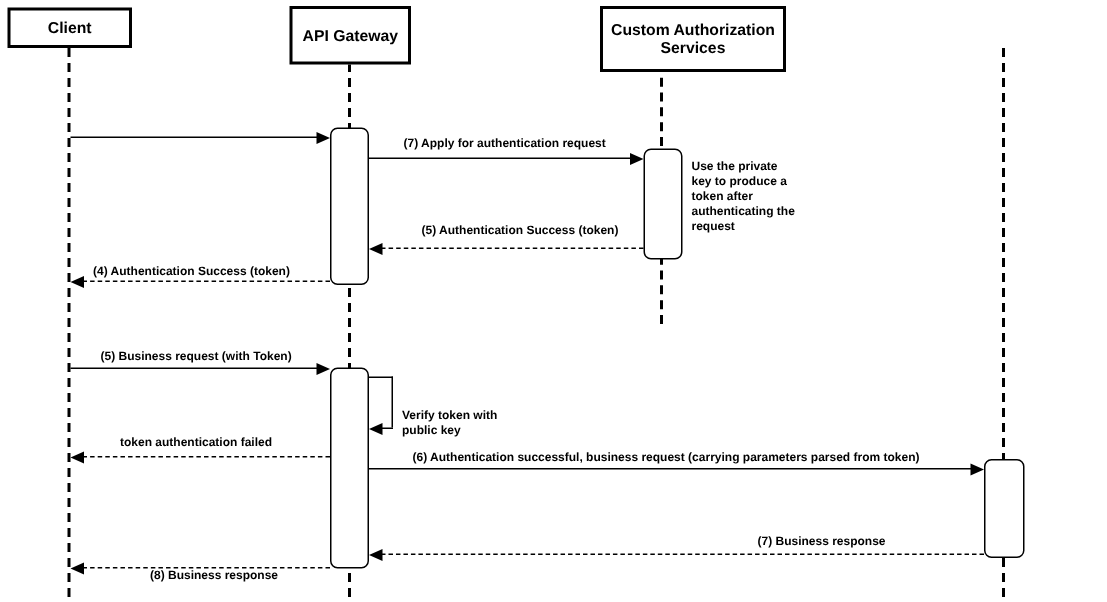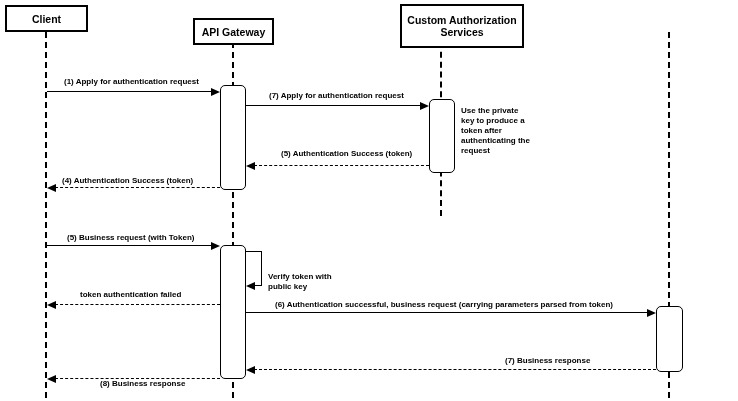--- a/index.html
+++ b/index.html
@@ -71,29 +71,28 @@
 </style>
 </head>
 <body>
 
 <div id="diagram-canvas">
     <div class="lifeline" style="left: 45px; top: 32px; height: 366px;"></div>
     <div class="lifeline" style="left: 232px; top: 32px; height: 366px;"></div>
     <div class="lifeline" style="left: 440px; top: 32px; height: 184px;"></div>
     <div class="lifeline" style="left: 668px; top: 32px; height: 366px;"></div>
     <div class="participant-box" style="left: 5px; top: 5px; width: 83px; height: 27px;">Client</div>
-    <div class="participant-box" style="left: 193px; top: 18px; width: 81px; height: 27px;">API Gateway</div>
+    <div class="participant-box" style="left: 193px; top: 4px; width: 81px; height: 39px;">API Gateway</div>
     <div class="participant-box" style="left: 400px; top: 4px; width: 124px; height: 44px;">Custom Authorization Services</div>
     <div class="activation" style="left: 220px; top: 85px; width: 26px; height: 105px;"></div>
     <div class="activation" style="left: 429px; top: 99px; width: 26px; height: 74px;"></div>
     <div class="activation" style="left: 220px; top: 245px; width: 26px; height: 134px;"></div>
     <div class="activation" style="left: 656px; top: 306px; width: 27px; height: 66px;"></div>
     <div class="msg-line solid" style="left: 47px; top: 91px; width: 165px;"></div>
     <div class="arrow arrow-right" style="left: 211px; top: 87.5px;"></div>
-    <div class="msg-label" style="left: 64px; top: 77px;">(1) Apply for authentication request</div>
     <div class="msg-line solid" style="left: 246px; top: 105px; width: 175px;"></div>
     <div class="arrow arrow-right" style="left: 420px; top: 101.5px;"></div>
     <div class="msg-label" style="left: 269px; top: 91px;">(7) Apply for authentication request</div>
     <div class="msg-line dashed" style="left: 254px; top: 165px; width: 175px;"></div>
     <div class="arrow arrow-left" style="left: 246px; top: 161.5px;"></div>
     <div class="msg-label" style="left: 281px; top: 149px;">(5) Authentication Success (token)</div>
     <div class="msg-line dashed" style="left: 55px; top: 187px; width: 165px;"></div>
     <div class="arrow arrow-left" style="left: 47px; top: 183.5px;"></div>
     <div class="msg-label" style="left: 62px; top: 176px;">(4) Authentication Success (token)</div>
     <div class="msg-line solid" style="left: 47px; top: 245px; width: 165px;"></div>

